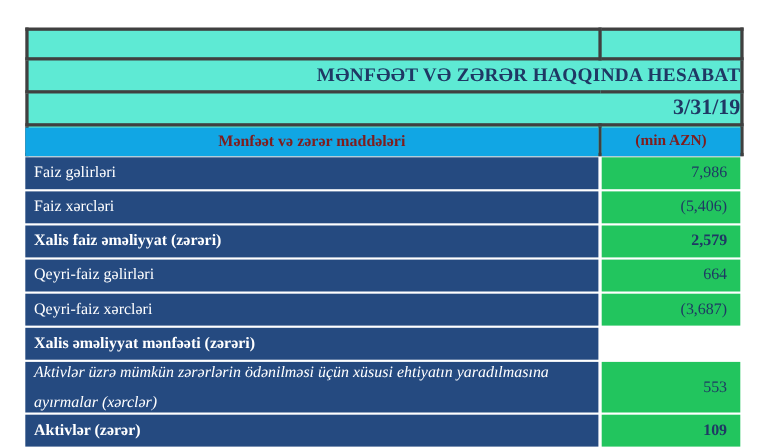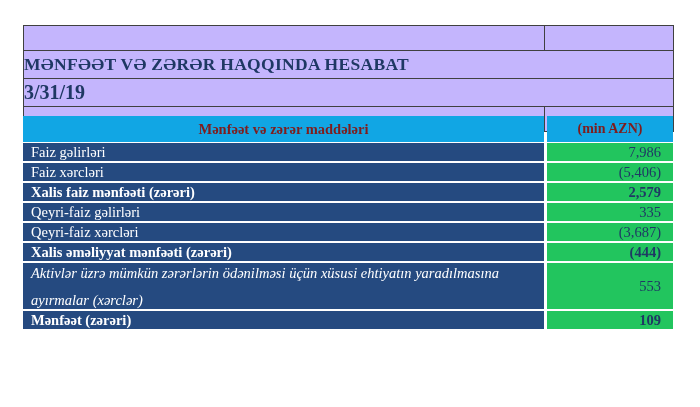--- a/index.html
+++ b/index.html
@@ -25,26 +25,26 @@
   
   .head-block {
     position: absolute;
     left: 23px;
     top: 25px;
     width: 650px;
     border-collapse: collapse;
     table-layout: fixed;
   }
   .head-block td {
-    border: 1px solid #404040;
-    background: #c4b5fd;
+    border: 3px solid #404040;
+    background: #5eead4;
     height: 27px;
     padding: 0;
     color: #1f3864;
-    text-align: left;
+    text-align: right;
     vertical-align: middle;
   }
   .head-block td.spacer {
     height: 24px;
   }
   .title-cell {
     font-size: 17.5px;
     font-weight: bold;
     letter-spacing: 0.3px;
     color: #1f3864;
@@ -88,21 +88,21 @@
 
   
   .rows {
     position: absolute;
     left: 23px;
     top: 143px;
     width: 650px;
   }
   .row {
     position: relative;
-    height: 18px;
+    height: 29px;
     margin-bottom: 2px;
   }
   .row.tall {
     height: 46px;
   }
   .row .lbl {
     position: absolute;
     left: 0;
     top: 0;
     width: 521px;
@@ -177,38 +177,37 @@
   <div class="rows" id="rows-container">
       <div class="row">
         <div class="lbl">Faiz  gəlirləri</div>
         <div class="val">7,986</div>
       </div>
       <div class="row">
         <div class="lbl">Faiz xərcləri</div>
         <div class="val">(5,406)</div>
       </div>
       <div class="row bold">
-        <div class="lbl">Xalis faiz mənfəəti (zərəri)</div>
+        <div class="lbl">Xalis faiz əməliyyat (zərəri)</div>
         <div class="val">2,579</div>
       </div>
       <div class="row">
         <div class="lbl">Qeyri-faiz gəlirləri</div>
-        <div class="val">335</div>
+        <div class="val">664</div>
       </div>
       <div class="row">
         <div class="lbl">Qeyri-faiz xərcləri</div>
         <div class="val">(3,687)</div>
       </div>
       <div class="row bold">
         <div class="lbl">Xalis əməliyyat mənfəəti (zərəri)</div>
-        <div class="val">(444)</div>
       </div>
       <div class="row tall">
         <div class="lbl">Aktivlər üzrə mümkün zərərlərin ödənilməsi üçün xüsusi ehtiyatın yaradılmasına ayırmalar (xərclər)</div>
         <div class="val">553</div>
       </div>
       <div class="row bold">
-        <div class="lbl">Mənfəət (zərəri)</div>
+        <div class="lbl">Aktivlər (zərər)</div>
         <div class="val">109</div>
       </div>
     </div>
 
 </div>
 
 </body></html>

